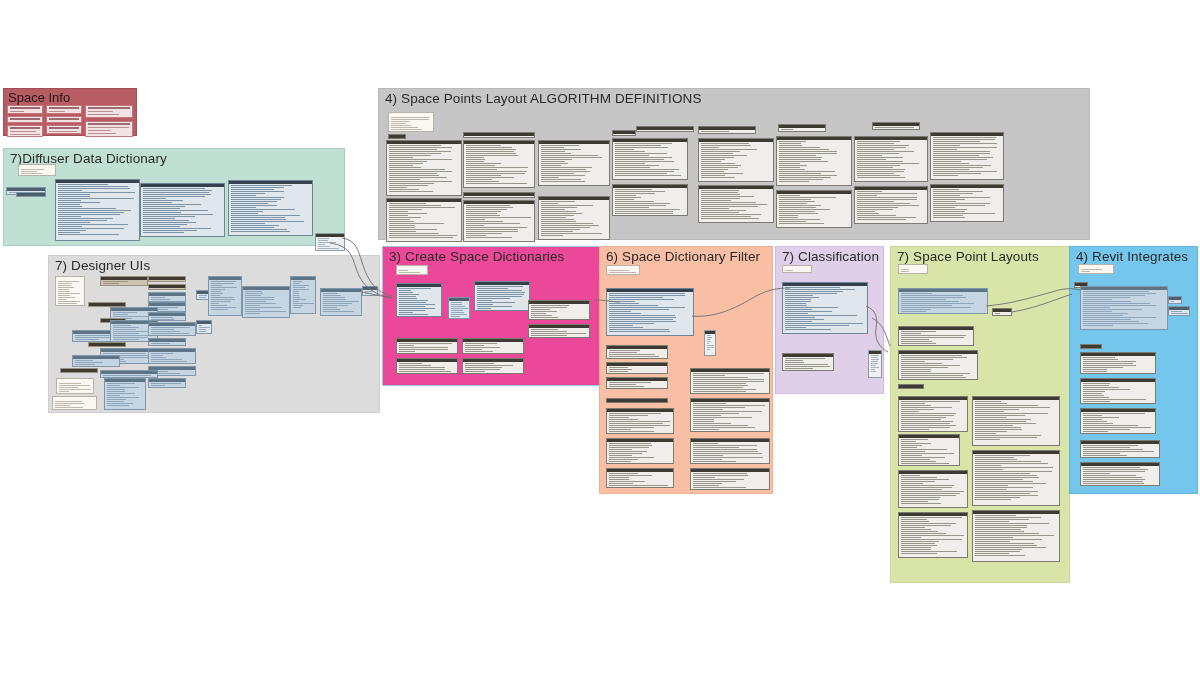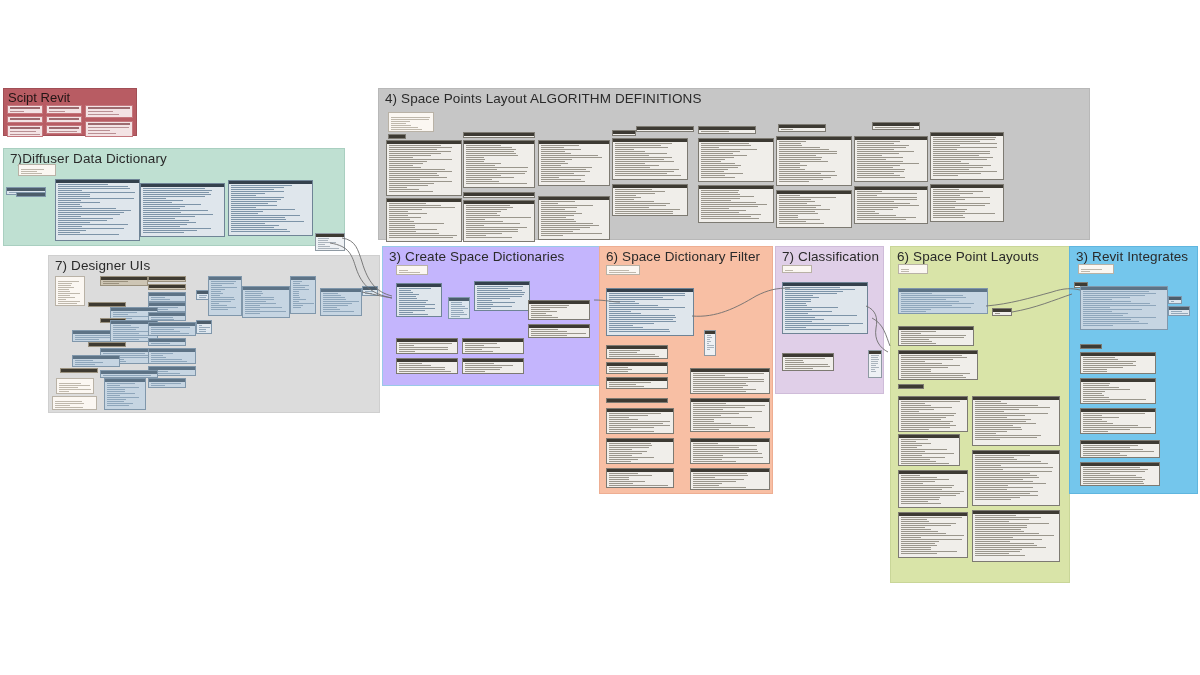--- a/index.html
+++ b/index.html
@@ -53,21 +53,21 @@
 
   .wires{position:absolute;left:0;top:0;width:1200px;height:675px;
          pointer-events:none;}
 </style>
 </head>
 <body>
 
 <div id="canvas">
 
   <div class="info-panel" id="info-panel" style="left: 3px; top: 88px; width: 134px; height: 48px; background: rgb(184, 92, 99);">
-    <div class="info-title">Scipt Revit</div>
+    <div class="info-title">Space Info</div>
   <div class="info-card" style="left: 3px; top: 16px; width: 36px; height: 9px;">
         <div class="hd"></div>
         <div class="ln" style="width:40%"></div>
       </div>
       <div class="info-card" style="left: 42px; top: 16px; width: 36px; height: 9px;">
         <div class="hd"></div>
         <div class="ln" style="width:47%"></div>
       </div>
       <div class="info-card" style="left: 81px; top: 16px; width: 48px; height: 13px;">
         <div class="hd"></div>
@@ -101,37 +101,37 @@
       </div>
     </div>
 
   <div id="groups-layer">
       <div class="group" style="left: 3px; top: 148px; width: 342px; height: 98px; background: rgb(191, 224, 210); border: 1px solid rgb(169, 207, 192);">
         <div class="group-title">7)Diffuser Data Dictionary</div>
       </div>
       <div class="group" style="left: 48px; top: 255px; width: 332px; height: 158px; background: rgb(220, 220, 220); border: 1px solid rgb(207, 207, 207);">
         <div class="group-title">7) Designer UIs</div>
       </div>
-      <div class="group" style="left: 382px; top: 246px; width: 237px; height: 140px; background: #c4b5fd; border: 1px solid rgb(153, 201, 232);">
+      <div class="group" style="left: 382px; top: 246px; width: 237px; height: 140px; background: #ec4899; border: 1px solid rgb(153, 201, 232);">
         <div class="group-title">3) Create Space Dictionaries</div>
       </div>
       <div class="group" style="left: 599px; top: 246px; width: 174px; height: 248px; background: rgb(248, 191, 164); border: 1px solid rgb(238, 174, 146);">
         <div class="group-title">6) Space Dictionary Filter</div>
       </div>
       <div class="group" style="left: 775px; top: 246px; width: 109px; height: 148px; background: rgb(224, 207, 232); border: 1px solid rgb(207, 188, 217);">
         <div class="group-title">7) Classification</div>
       </div>
       <div class="group" style="left: 378px; top: 88px; width: 712px; height: 152px; background: rgb(198, 198, 198); border: 1px solid rgb(184, 184, 184);">
         <div class="group-title">4) Space Points Layout ALGORITHM DEFINITIONS</div>
       </div>
       <div class="group" style="left: 890px; top: 246px; width: 180px; height: 337px; background: rgb(217, 228, 168); border: 1px solid rgb(201, 214, 152);">
-        <div class="group-title">6) Space Point Layouts</div>
+        <div class="group-title">7) Space Point Layouts</div>
       </div>
       <div class="group" style="left: 1069px; top: 246px; width: 129px; height: 248px; background: rgb(116, 198, 236); border: 1px solid rgb(95, 182, 223);">
-        <div class="group-title">3) Revit Integrates</div>
+        <div class="group-title">4) Revit Integrates</div>
       </div>
     </div>
 
   <div id="nodes-layer">
       <div class="node n-note" style="left: 18px; top: 164px; width: 38px; height: 12px;">
         <div class="hdr"></div>
         <div class="bdy">
           <div class="ln" style="width:67%"></div>
           <div class="ln" style="width:46%"></div>
           <div class="ln" style="width:63%"></div>

